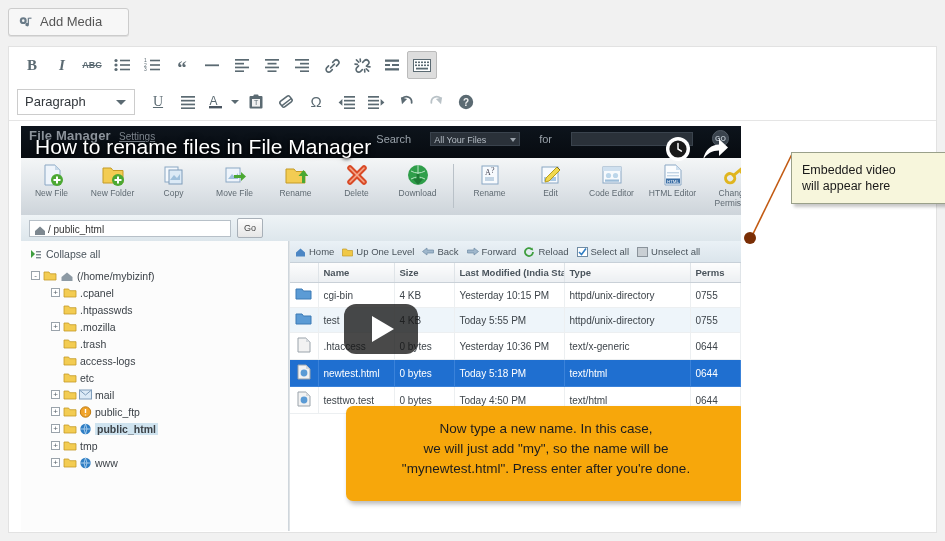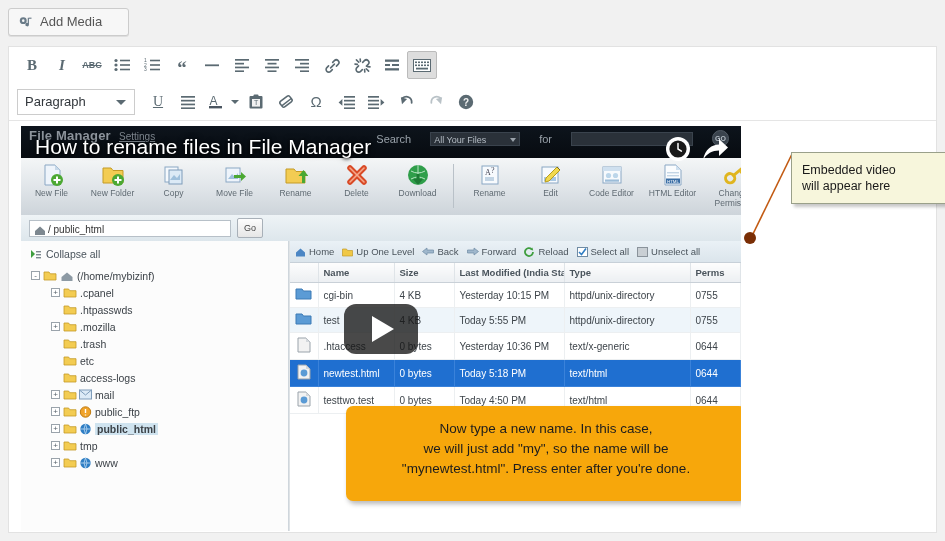--- a/index.html
+++ b/index.html
@@ -698,30 +698,30 @@
                 </span>
                 <span class="nlabel">.trash</span>
               </div>
               <div class="tnode" style="padding-left: 22px;">
                 <span class="plus none"></span>
                 <span style="display: flex; align-items: center; gap: 2px;">
                   <svg width="14" height="12">
                     <path d="M1 2 h4.6 l1.2 1.7 H13 V10 H1 Z" fill="#f3cc52" stroke="#c49b26" stroke-width=".8"></path>
                   </svg>
                 </span>
-                <span class="nlabel">etc</span>
+                <span class="nlabel">access-logs</span>
               </div>
               <div class="tnode" style="padding-left: 22px;">
                 <span class="plus none"></span>
                 <span style="display: flex; align-items: center; gap: 2px;">
                   <svg width="14" height="12">
                     <path d="M1 2 h4.6 l1.2 1.7 H13 V10 H1 Z" fill="#f3cc52" stroke="#c49b26" stroke-width=".8"></path>
                   </svg>
                 </span>
-                <span class="nlabel">access-logs</span>
+                <span class="nlabel">etc</span>
               </div>
               <div class="tnode" style="padding-left: 22px;">
                 <span class="plus">+</span>
                 <span style="display: flex; align-items: center; gap: 2px;">
                   <svg width="14" height="12">
                     <path d="M1 2 h4.6 l1.2 1.7 H13 V10 H1 Z" fill="#f3cc52" stroke="#c49b26" stroke-width=".8"></path>
                   </svg>
                   <svg width="13" height="11">
                     <rect x="0.5" y="1" width="12" height="9" fill="#dceaf6" stroke="#7e9cba"></rect>
                     <path d="M0.5 1 L6.5 6 L12.5 1" stroke="#7e9cba" fill="none"></path>

